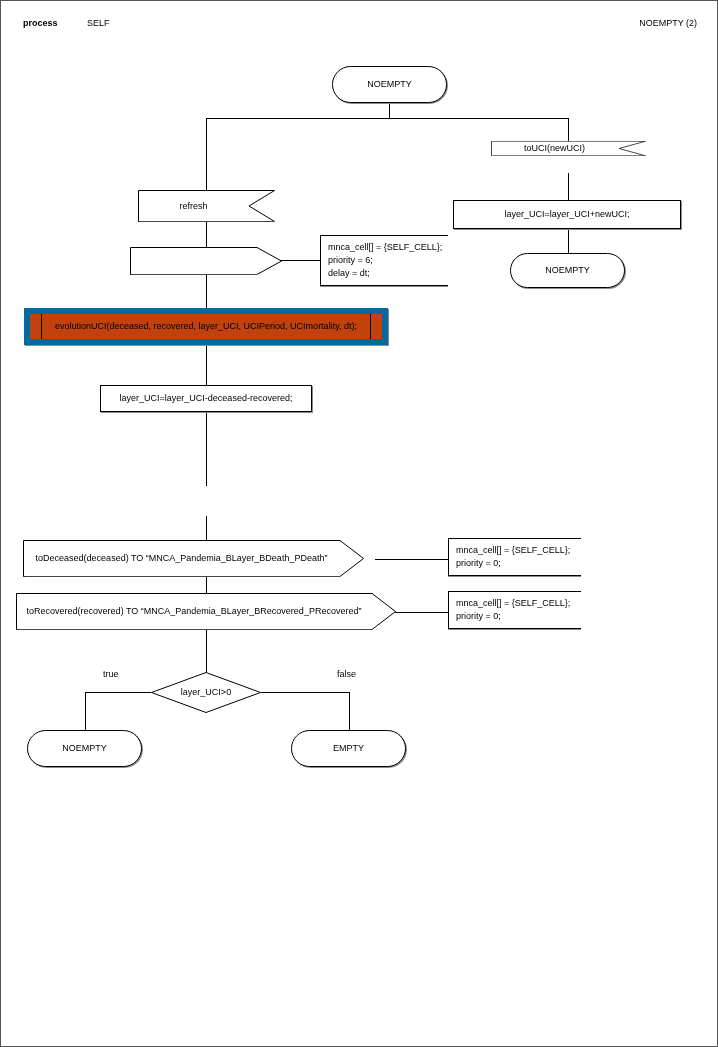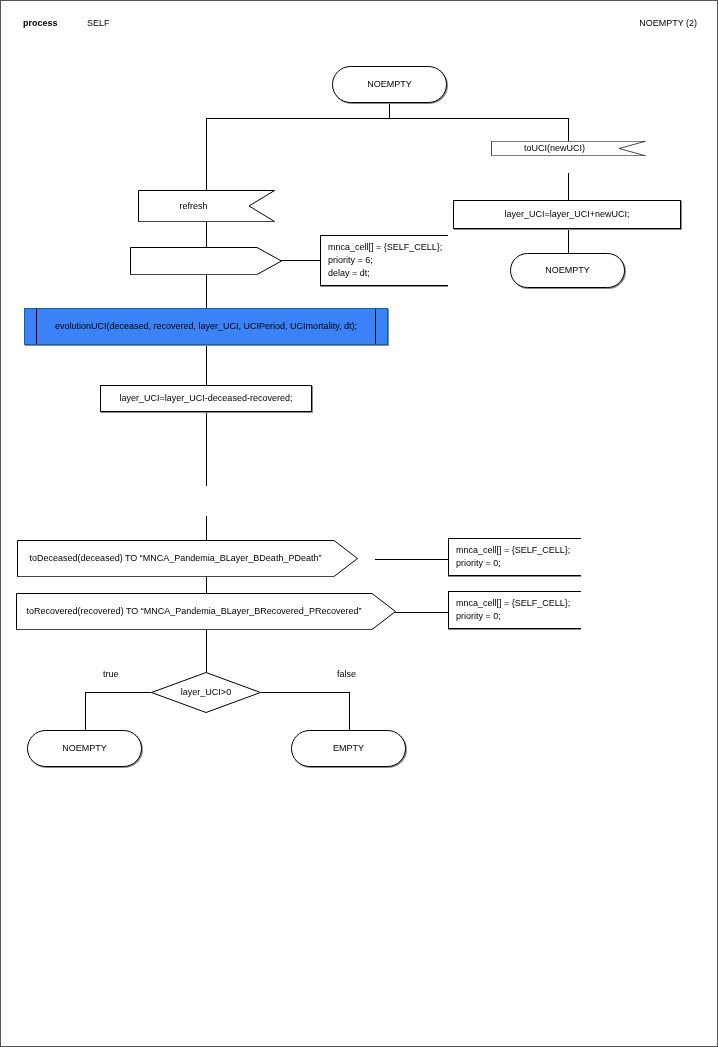--- a/index.html
+++ b/index.html
@@ -49,22 +49,22 @@
     box-shadow: 1px 1px 0 0 #8a8a8a;
   }
   
   .task {
     border: 1px solid #000;
     background: #fff;
     box-shadow: 1px 1px 0 0 #8a8a8a;
   }
   
   .proc {
-    border: 1px solid #0369a1;
-    background: #3b82f6;
+    border: 6px solid #0369a1;
+    background: #c2410c;
     box-shadow: 1px 1px 0 0 #8a8a8a;
     position: absolute;
     box-sizing: border-box;
   }
   .proc .bar {
     position: absolute;
     top: 0;
     bottom: 0;
     width: 1px;
     background: #000;
@@ -218,21 +218,21 @@
     <div class="shape" style="left:11px; top:0; right:11px; bottom:0;">
       <span class="shape-txt">evolutionUCI(deceased, recovered, layer_UCI, UCIPeriod, UCImortality, dt);</span>
     </div>
   </div>
 
   <div class="shape task" style="left:99px; top:384px; width:212px; height:27px;">
     <span class="shape-txt">layer_UCI=layer_UCI-deceased-recovered;</span>
   </div>
 
 
-  <div class="outputsym" style="left:16px; top:539px; width:341px; height:37px;">
+  <div class="outputsym" style="left:22px; top:539px; width:341px; height:37px;">
     <svg viewBox="0 0 341 37" preserveAspectRatio="none">
       <polygon points="0.5,0.5 317,0.5 340.5,18.5 317,36.5 0.5,36.5" fill="#ffffff" stroke="#000000" stroke-width="1"></polygon>
       <polyline points="1.5,37 318,37" fill="none" stroke="#8a8a8a" stroke-width="1"></polyline>
     </svg>
     <div class="shape" style="left:0; top:0; right:24px; bottom:0;">
       <span class="shape-txt">toDeceased(deceased) TO “MNCA_Pandemia_BLayer_BDeath_PDeath”</span>
     </div>
   </div>
 
   <div class="comment" style="left:447px; top:537px; width:133px; height:38px;">mnca_cell[] = {SELF_CELL};

